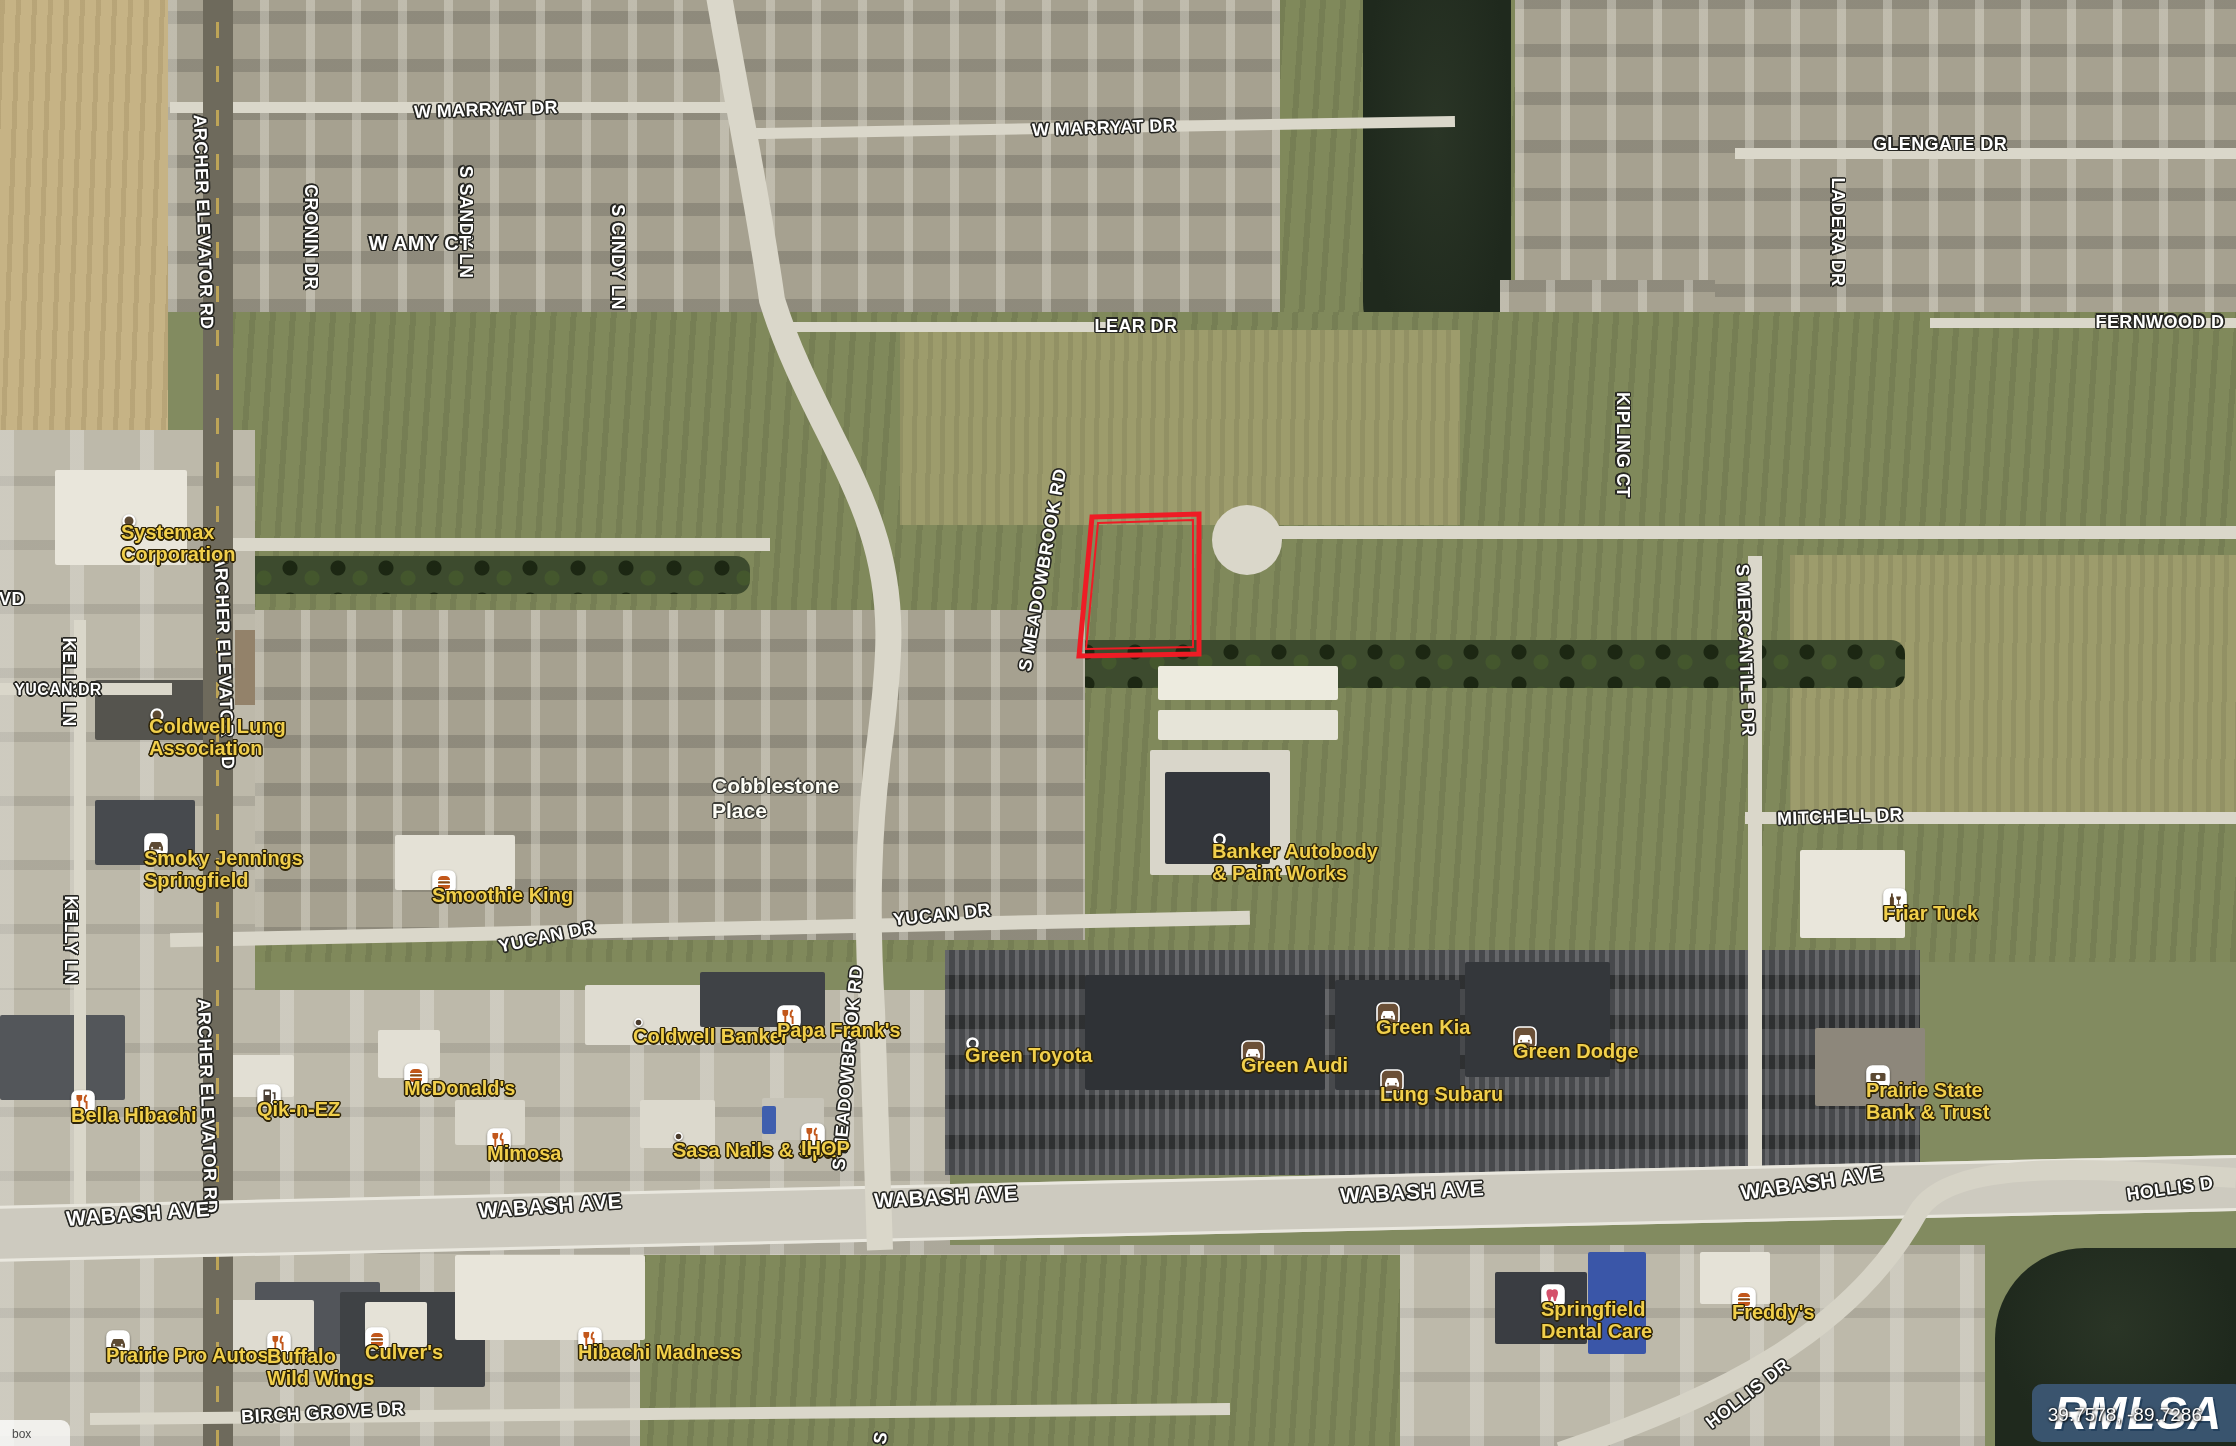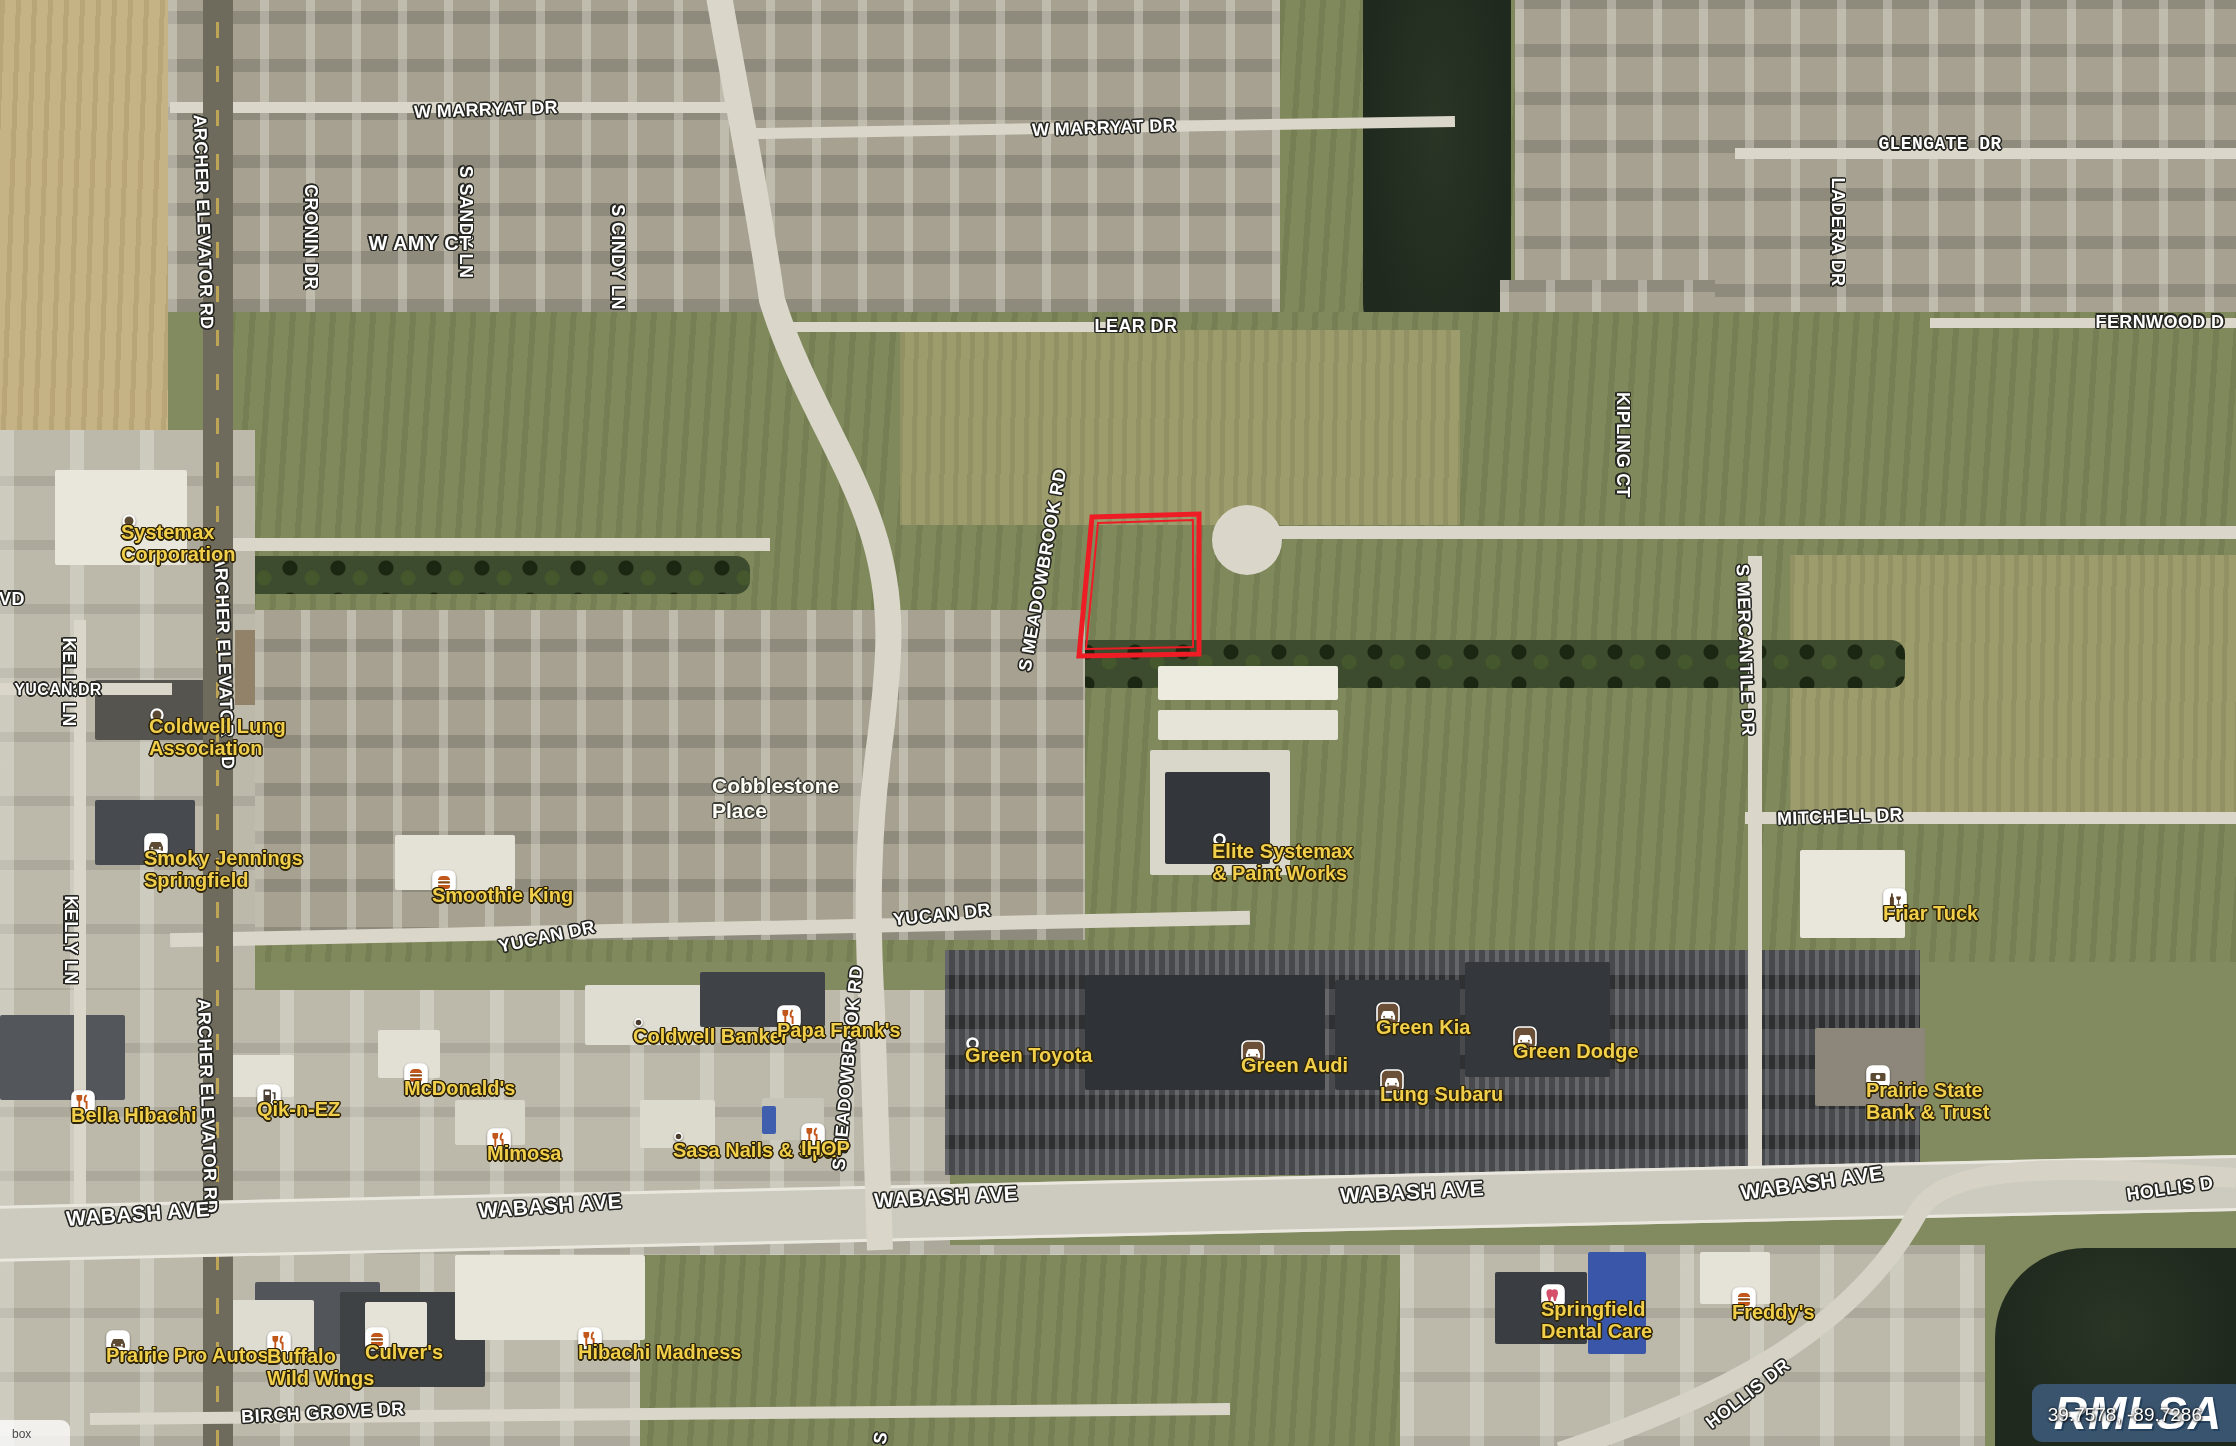--- a/index.html
+++ b/index.html
@@ -133,21 +133,21 @@
   </svg>
 
   <svg id="parcel-svg" width="2236" height="1446" style="left:0;top:0;">
     <polygon id="parcel-outer" fill="none" stroke-width="5" points="1092,517 1199,514 1199,654 1079,656" stroke="#ee1c25"></polygon>
     <polygon id="parcel-inner" fill="none" stroke-width="2" points="1098,523 1193,520 1193,647 1086,649" stroke="#ee1c25"></polygon>
   </svg>
 
   <div id="labels" style="left:0;top:0;width:100%;height:100%;">
       <div class="street-label" style="left: 486px; top: 110px; font-size: 18px; transform: translate(-50%, -50%) rotate(-2deg);">W MARRYAT DR</div>
       <div class="street-label" style="left: 1104px; top: 128px; font-size: 18px; transform: translate(-50%, -50%) rotate(-2deg);">W MARRYAT DR</div>
-      <div class="street-label" style="left: 1940px; top: 144px; font-size: 18px; transform: translate(-50%, -50%) rotate(0deg); font-family: Liberation Mono, monospace;">GLENGATE DR</div>
+      <div class="street-label" style="left: 1940px; top: 144px; font-size: 18px; transform: translate(-50%, -50%) rotate(0deg);">GLENGATE DR</div>
       <div class="street-label" style="left: 1136px; top: 326px; font-size: 18px; transform: translate(-50%, -50%) rotate(0deg);">LEAR DR</div>
       <div class="street-label" style="left: 2160px; top: 322px; font-size: 18px; transform: translate(-50%, -50%) rotate(0deg); text-align: right;">FERNWOOD D</div>
       <div class="street-label" style="left: 310px; top: 237px; font-size: 18px; transform: translate(-50%, -50%) rotate(90deg);">CRONIN DR</div>
       <div class="street-label" style="left: 465px; top: 222px; font-size: 18px; transform: translate(-50%, -50%) rotate(90deg);">S SANDY LN</div>
       <div class="street-label" style="left: 617px; top: 257px; font-size: 18px; transform: translate(-50%, -50%) rotate(90deg);">S CINDY LN</div>
       <div class="street-label" style="left: 420px; top: 243px; font-size: 20px; transform: translate(-50%, -50%) rotate(0deg);">W AMY CT</div>
       <div class="street-label" style="left: 203px; top: 222px; font-size: 18px; transform: translate(-50%, -50%) rotate(88deg);">ARCHER ELEVATOR RD</div>
       <div class="street-label" style="left: 224px; top: 662px; font-size: 18px; transform: translate(-50%, -50%) rotate(88deg);">ARCHER ELEVATOR RD</div>
       <div class="street-label" style="left: 207px; top: 1106px; font-size: 18px; transform: translate(-50%, -50%) rotate(88deg);">ARCHER ELEVATOR RD</div>
       <div class="street-label" style="left: 68px; top: 682px; font-size: 18px; transform: translate(-50%, -50%) rotate(90deg);">KELLY LN</div>
@@ -219,21 +219,21 @@
       </div>
       <div class="poi-text" style="left: 432px; top: 884px; transform: translateX(-50%);">
         <span>Smoothie King</span>
       </div>
       <div class="poi-icon" style="left: 1212px; top: 832px; transform: translate(-50%, -50%);">
         <svg width="15" height="15" viewBox="0 0 15 15">
           <circle cx="7.5" cy="7.5" r="5" fill="none" stroke="#ffffff" stroke-width="2.6"></circle>
         </svg>
       </div>
       <div class="poi-text" style="left: 1212px; top: 840px; transform: translateX(-50%);">
-        <span>Elite Systemax</span>
+        <span>Banker Autobody</span>
         <br>
         <span>&amp; Paint Works</span>
       </div>
       <div class="poi-icon" style="left: 1883px; top: 888px; transform: translate(-50%, -50%);">
         <svg width="24" height="24" viewBox="0 0 24 24">
           <rect x="1" y="1" width="22" height="22" rx="5.5" fill="#ffffff" stroke="#ffffff" stroke-width="1.6"></rect>
           <path d="M8 5.5h1.8v2.8l1.1 1.6v8.3H6.9V9.9L8 8.3z" fill="#5a4228"></path>
           <path d="M13.2 8.5h4.8c0 2.1-1 3.8-2.4 3.8s-2.4-1.7-2.4-3.8z" fill="#5a4228"></path>
           <rect x="15.1" y="12.1" width="1" height="4.2" fill="#5a4228"></rect>
           <rect x="13.6" y="16.4" width="4" height="1.3" fill="#5a4228"></rect>

